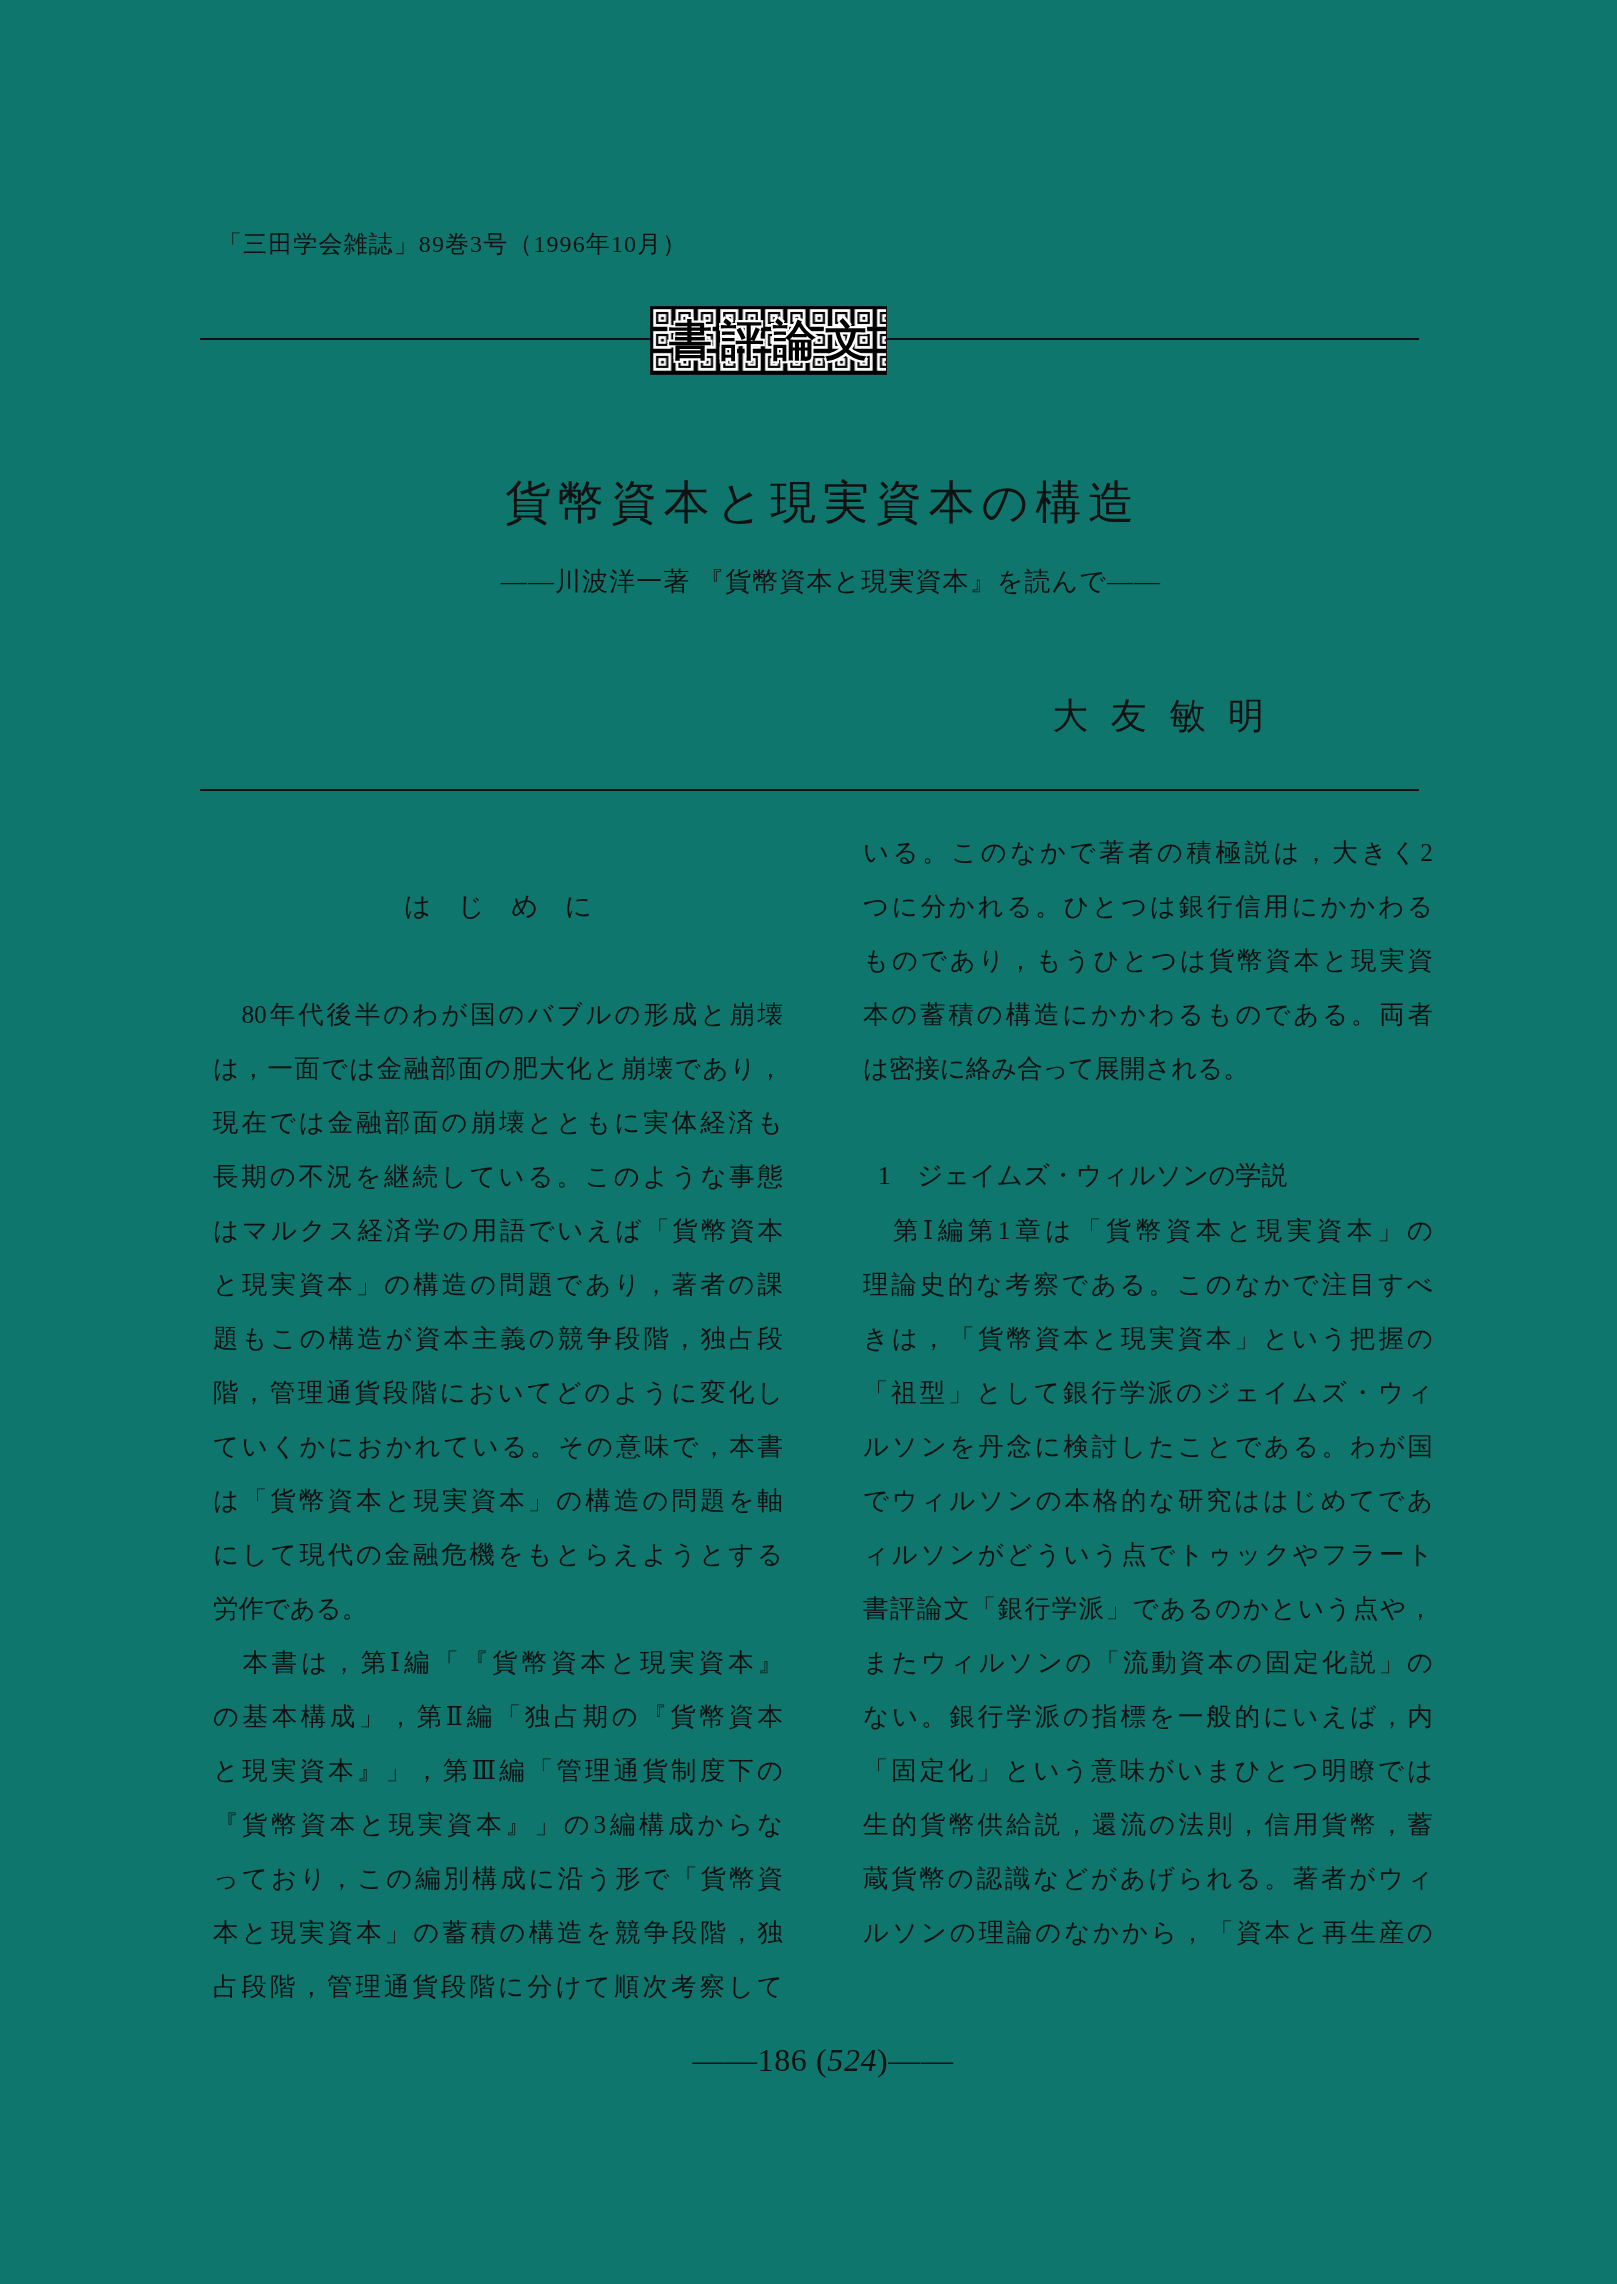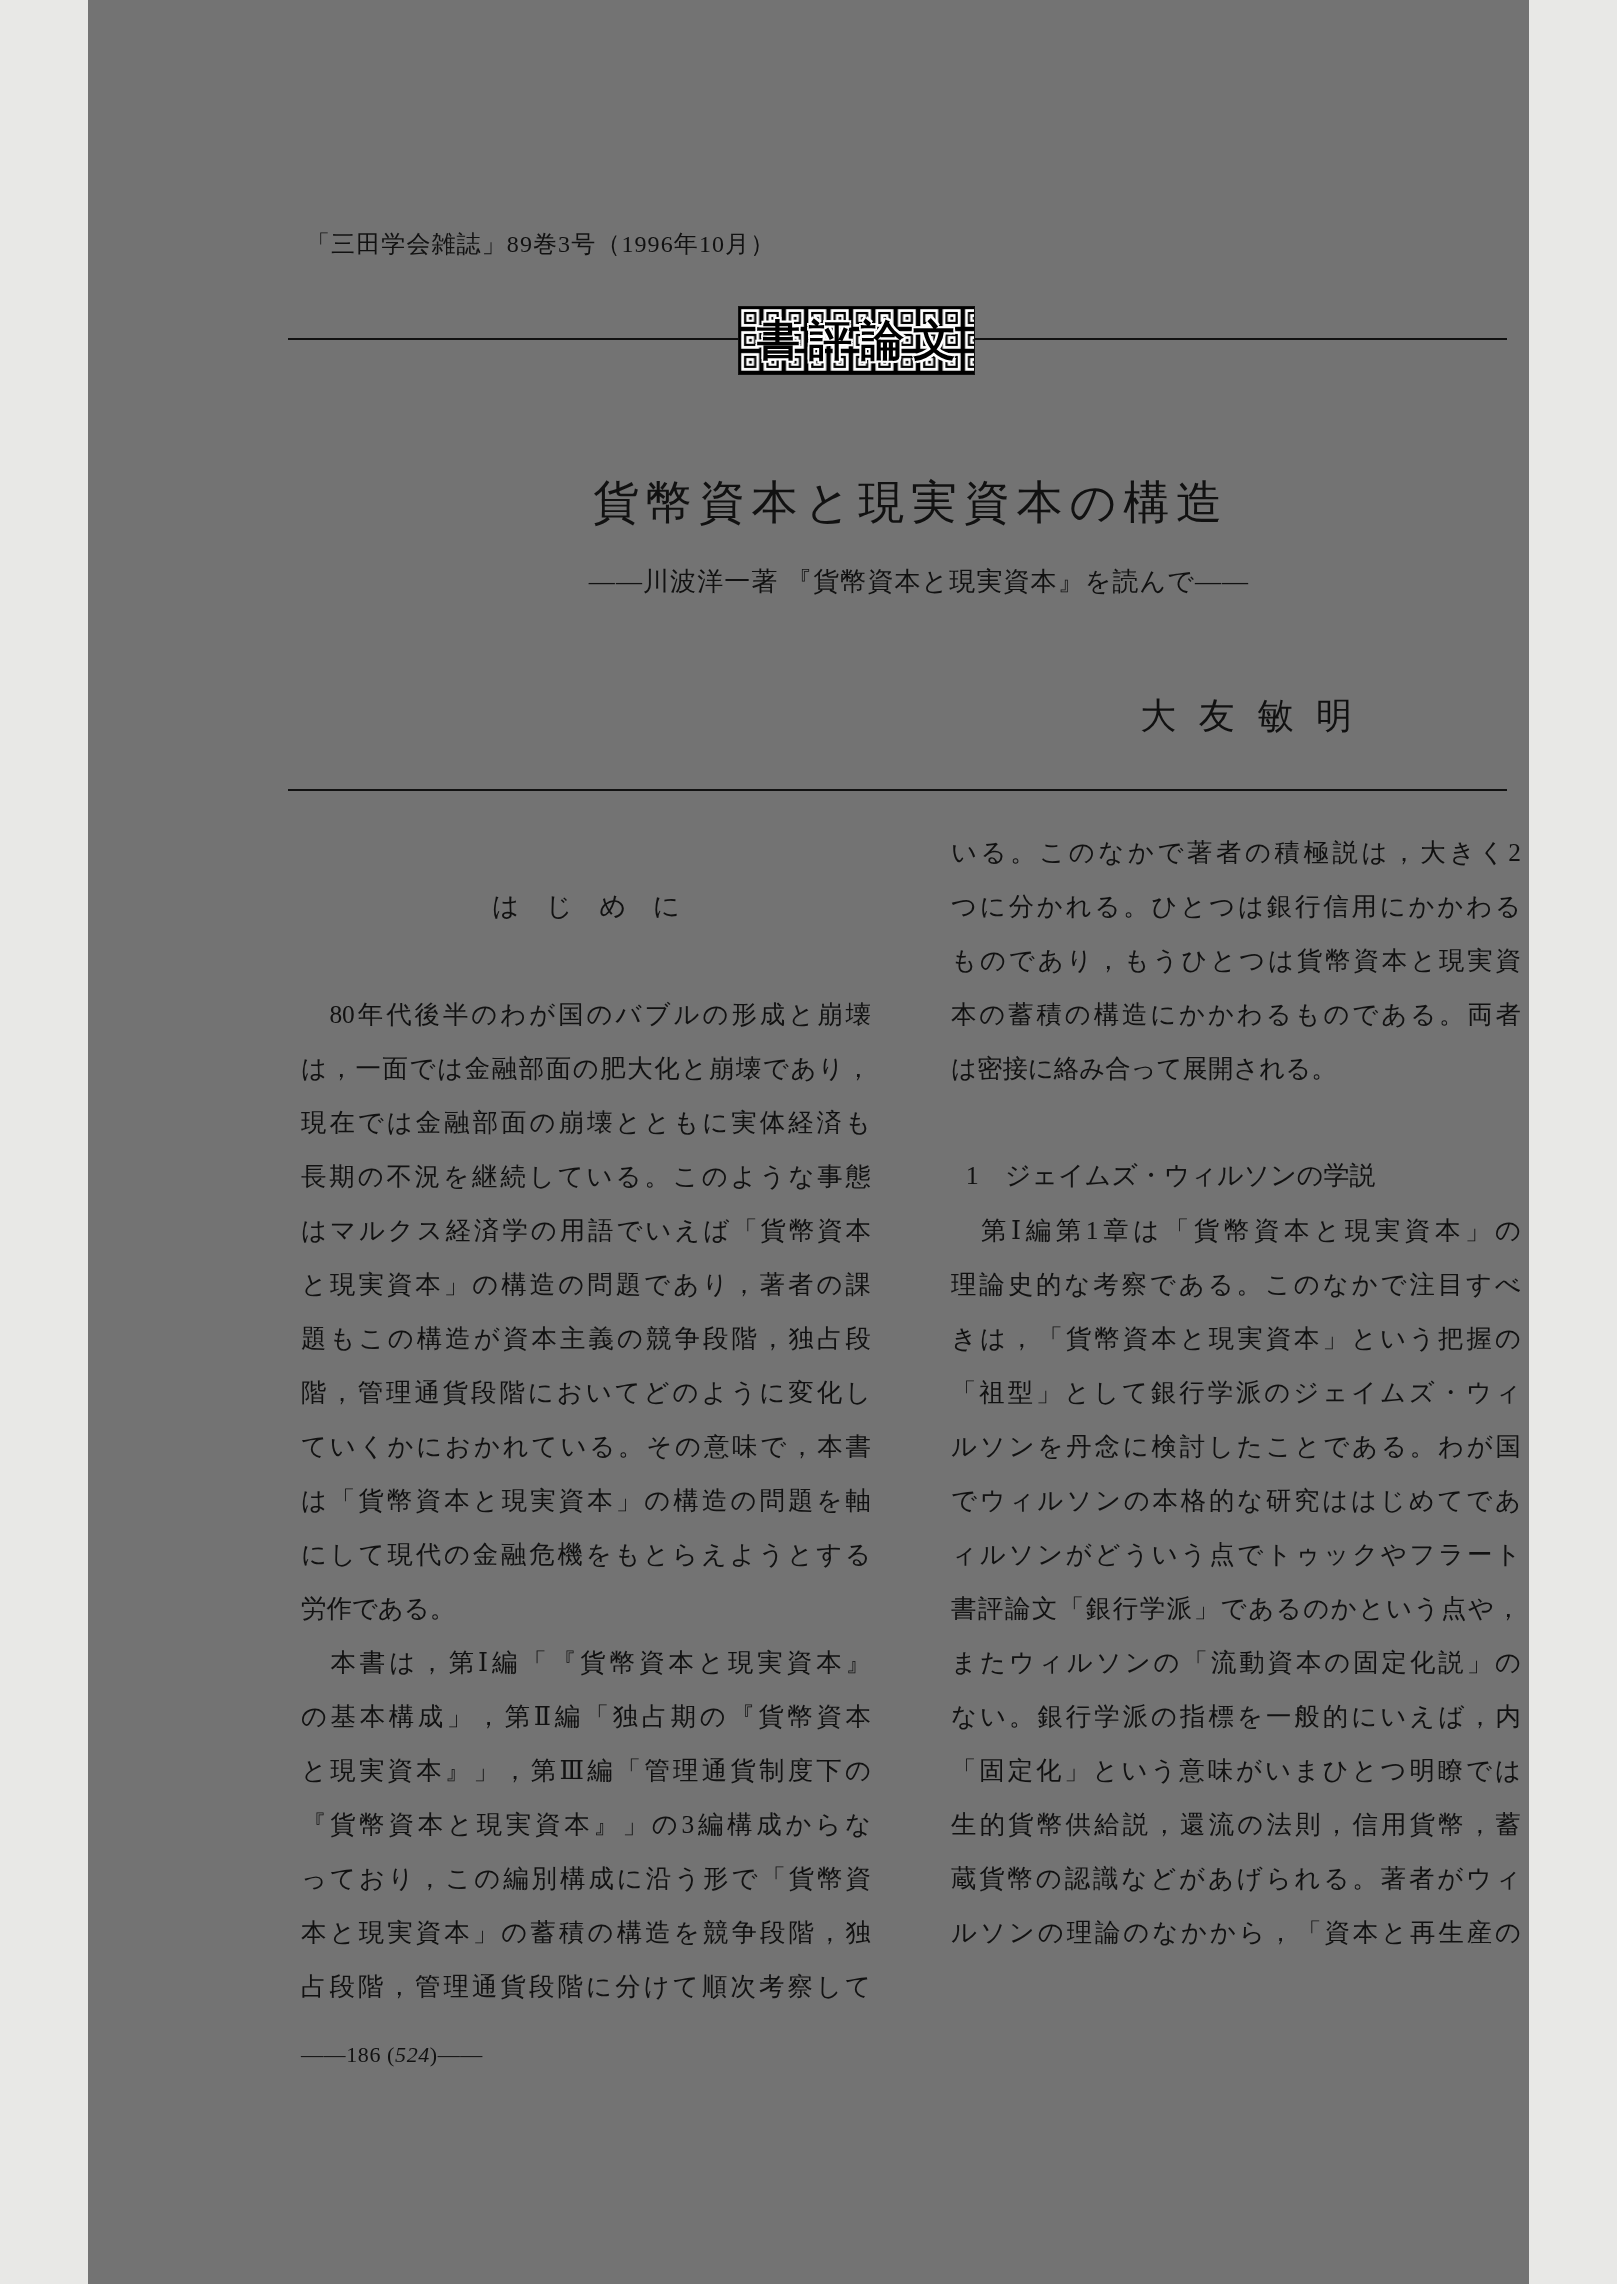--- a/index.html
+++ b/index.html
@@ -2,24 +2,24 @@
 <html style="font-size:9px"><head>
 <meta charset="utf-8">
 <style>
   html, body {
     margin: 0;
     padding: 0;
     background: #e8e8e6;
   }
   .page {
     position: relative;
-    width: 1441px;
+    width: 1617px;
     height: 2284px;
     margin: 0 auto;
-    background: #737373;
+    background: #0f766e;
     color: #111;
     font-family: "Liberation Serif", "DejaVu Serif", serif;
     overflow: hidden;
   }
   
   .journal-header {
     position: absolute;
     left: 218px;
     top: 227px;
     font-size: 24px;
@@ -130,22 +130,22 @@
   .row.heading-center span { letter-spacing: 1em; margin-right: -1em; }
   .row.heading-left {
     padding-left: 14.7px;
     font-size: 26px;
   }
   
   .footer {
     position: absolute;
     left: 0; width: 100%;
     top: 2042px;
-    text-align: left;
-    font-size: 22px;
+    text-align: center;
+    font-size: 32px;
     letter-spacing: 0.6px;
     white-space: nowrap;
   }
   .footer i { font-style: italic; }
 </style>
 </head>
 <body>
 
 <div class="page">
 

